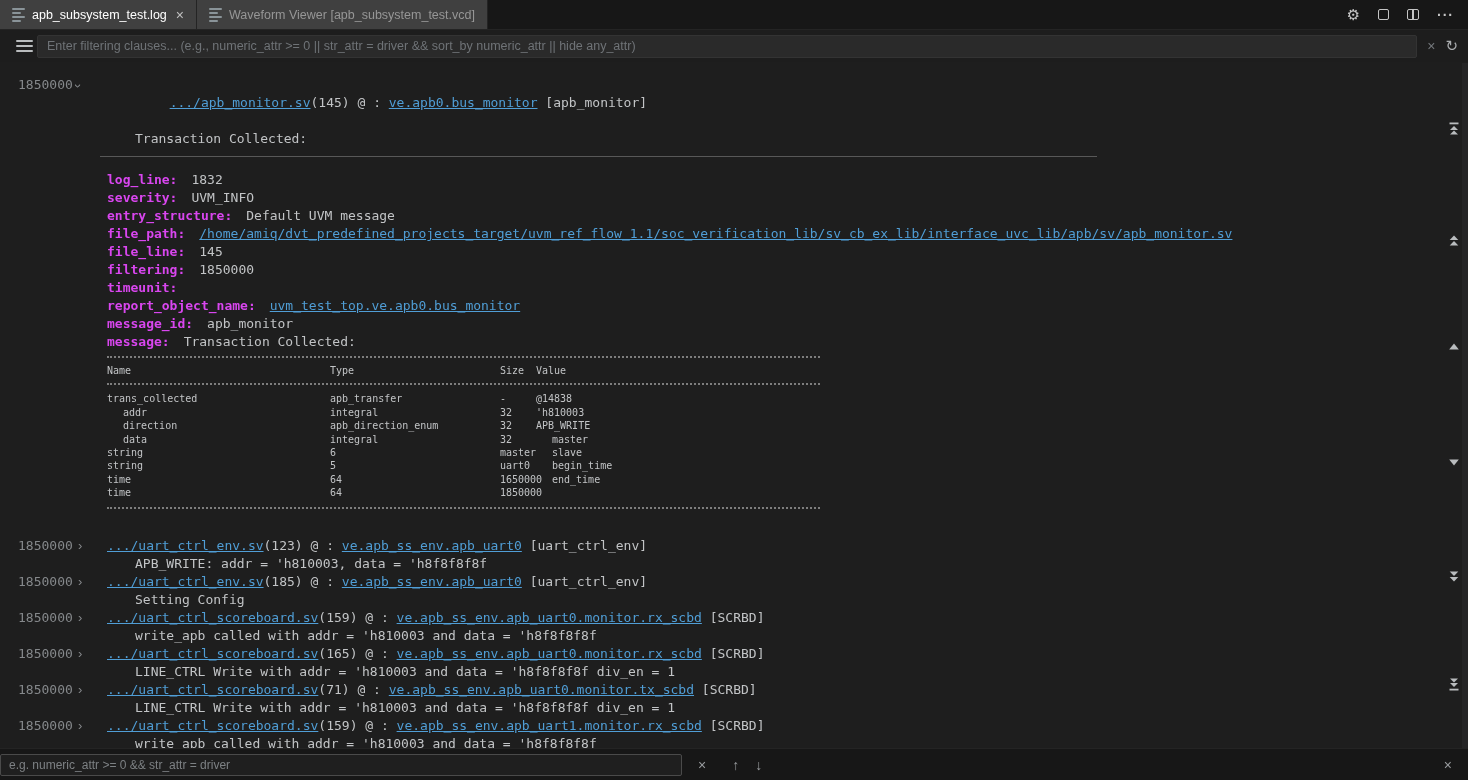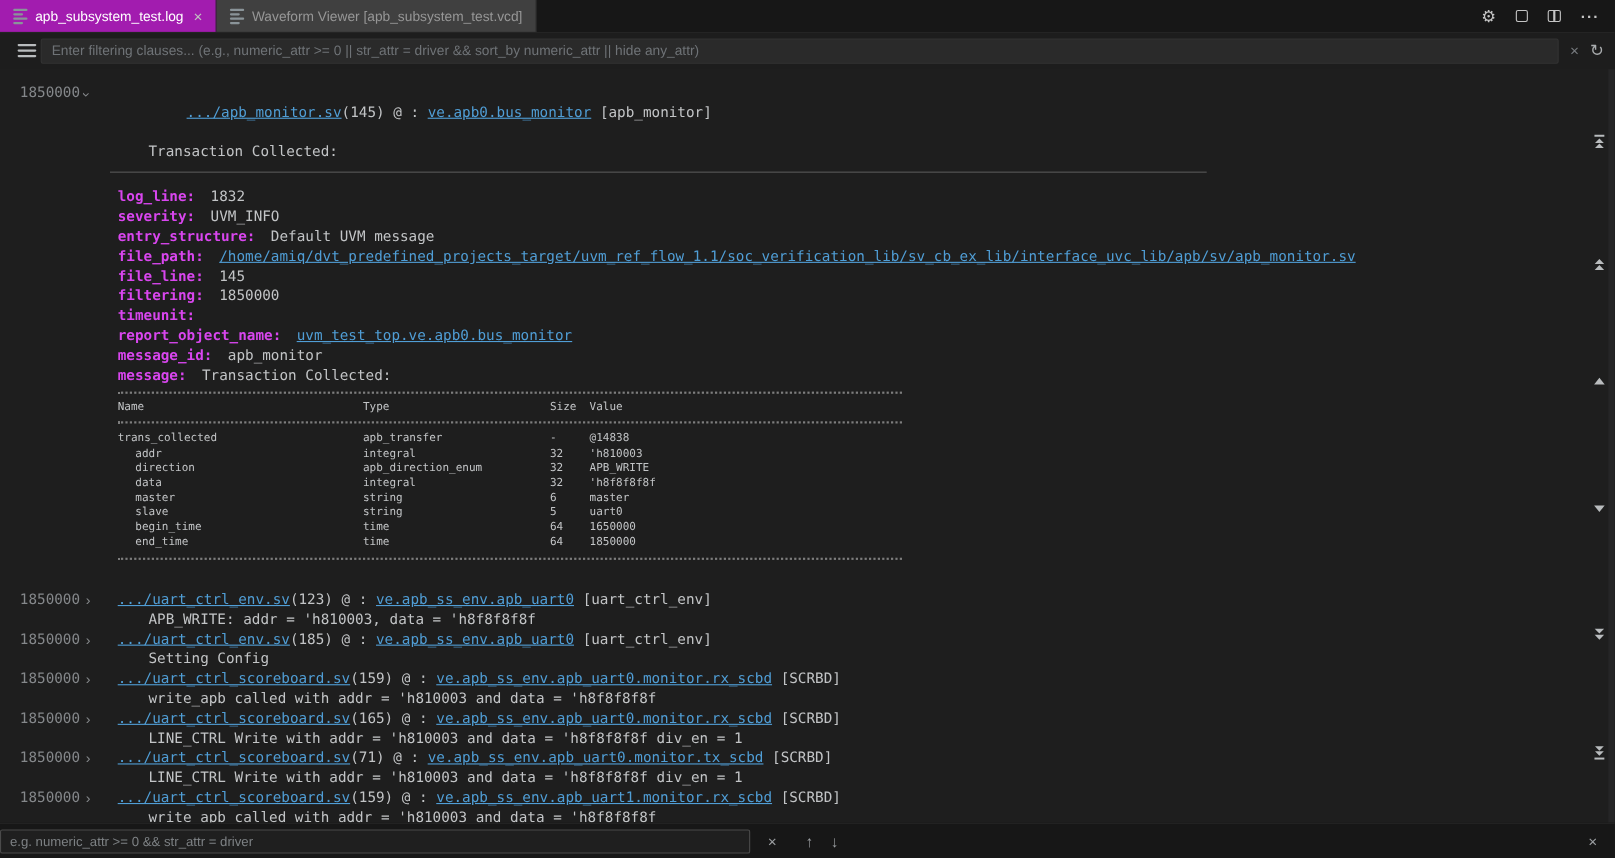--- a/index.html
+++ b/index.html
@@ -5,21 +5,21 @@
   * { box-sizing: border-box; }
   html,body { margin:0; padding:0; }
   body {
     width:1468px; height:780px; overflow:hidden;
     background:#1e1e1e; font-family:"Liberation Sans", sans-serif;
     position:relative;
   }
   
   .titlebar { display:flex; align-items:stretch; height:30px; background:#171717; border-bottom:1px solid #242424; }
   .tab { display:flex; align-items:center; gap:7px; padding:0 12px; font-size:12.5px; cursor:pointer; }
-  .tab.active { background:#a21caf; color:#ffffff; }
+  .tab.active { background:#404040; color:#ffffff; }
   .tab.inactive { background:#404040; color:#969696; border-right:1px solid #242424; }
   .tab.active { border-right:1px solid #242424; }
   .file-icon { display:inline-block; width:13px; }
   .file-icon i { display:block; height:2px; background:#8a9499; margin:2px 0; border-radius:1px; }
   .file-icon i:nth-child(2){ width:9px; } .file-icon i:nth-child(1){ width:13px; } .file-icon i:nth-child(3){ width:13px; } .file-icon i:nth-child(4){ width:9px; }
   .tab-close { color:#c0c0c0; font-size:14px; margin-left:2px; line-height:1; }
   .titlebar-right { margin-left:auto; display:flex; align-items:center; gap:18px; padding-right:14px; color:#c5c5c5; }
   .gear { font-size:15px; }
   .sq { display:inline-block; width:11px; height:11px; border:1.4px solid #c5c5c5; border-radius:2px; }
   .split { display:inline-block; width:12px; height:11px; border:1.4px solid #c5c5c5; border-radius:2px; position:relative; }
@@ -159,21 +159,20 @@
           <span>integral</span>
           <span>32</span>
           <span>'h810003</span>
         <span class="ind">direction</span>
           <span>apb_direction_enum</span>
           <span>32</span>
           <span>APB_WRITE</span>
         <span class="ind">data</span>
           <span>integral</span>
           <span>32</span>
-          <span>'h8f8f8f8f</span>
         <span class="ind">master</span>
           <span>string</span>
           <span>6</span>
           <span>master</span>
         <span class="ind">slave</span>
           <span>string</span>
           <span>5</span>
           <span>uart0</span>
         <span class="ind">begin_time</span>
           <span>time</span>

